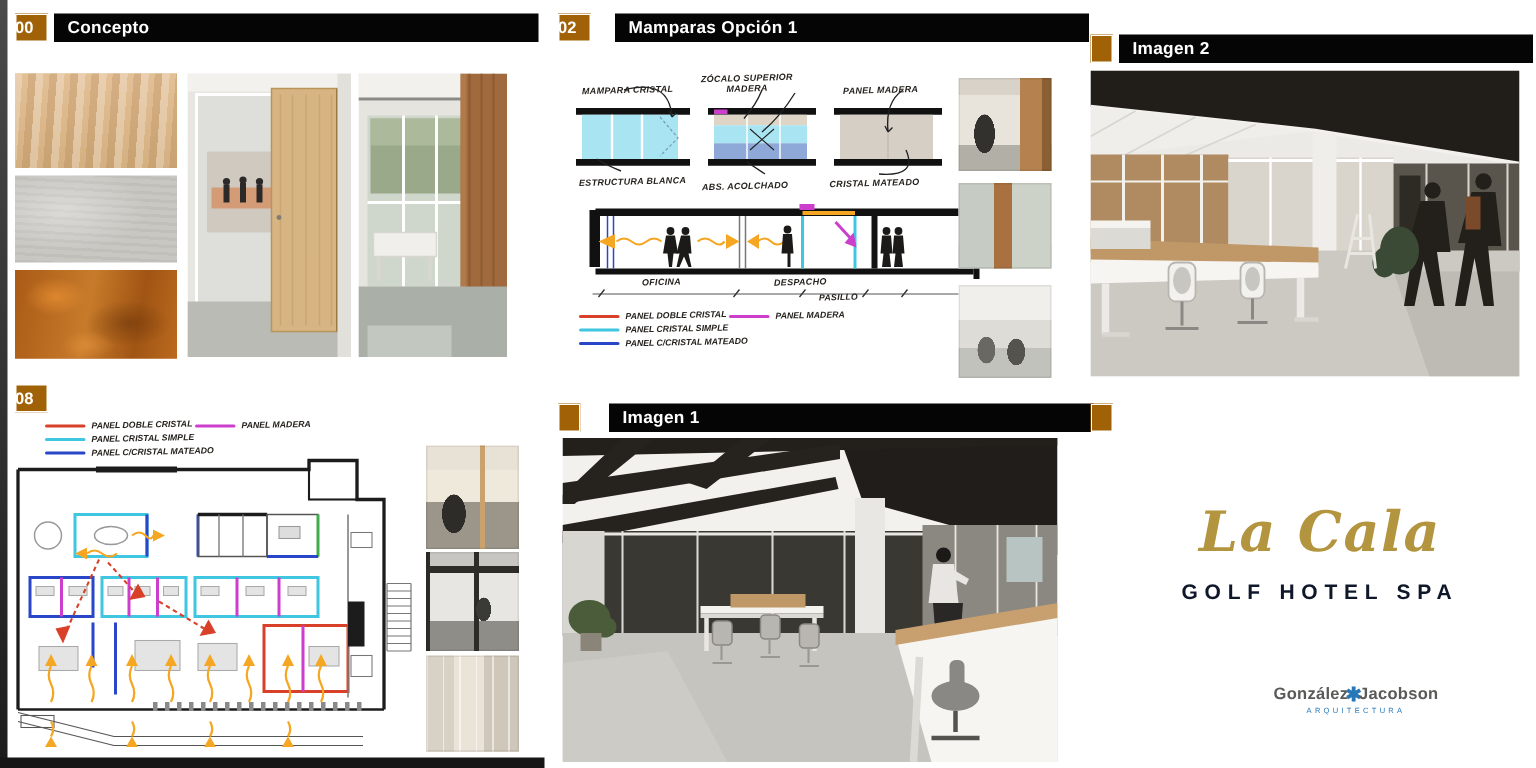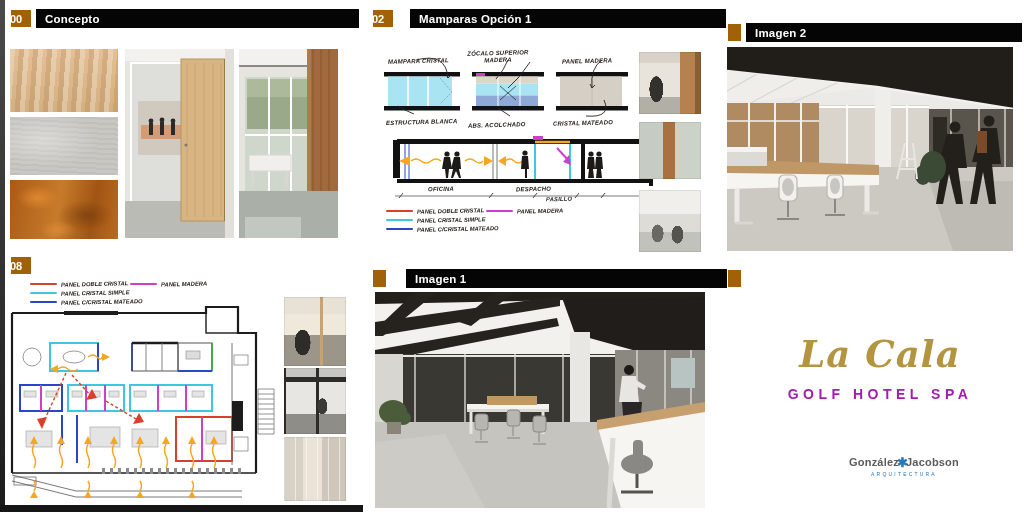--- a/index.html
+++ b/index.html
@@ -69,21 +69,21 @@
   .lg-label{position:absolute;font:italic 700 5.8px/1 "Liberation Sans",sans-serif;color:#26221e;
             transform:rotate(-1.2deg);white-space:nowrap;}
   .lg-red{background:#d8402a;}
   .lg-cyan{background:#3fc6e0;}
   .lg-blue{background:#2946c8;}
   .lg-magenta{background:#cc3fcc;}
 
   
   .logo-script{font-family:"DejaVu Serif",serif;font-style:italic;font-weight:bold;
                color:#b3953f;font-size:37px;letter-spacing:1px;text-align:center;}
-  .logo-line1{font-family:"Liberation Sans",sans-serif;color:#a21caf;font-size:14px;
+  .logo-line1{font-family:"Liberation Sans",sans-serif;color:#0f172a;font-size:14px;
               font-weight:600;letter-spacing:4.5px;text-align:center;}
   .logo-line2{font-family:"Liberation Sans",sans-serif;color:#4c4a46;font-size:8.5px;
               font-weight:bold;letter-spacing:2.5px;text-align:center;}
   .logo-orn{color:#b3953f;font-size:10px;padding:0 4px;}
   .firm{font-family:"Liberation Sans",sans-serif;color:#5a5a58;font-size:11px;font-weight:bold;
         text-align:center;letter-spacing:.2px;}
   .firm-mark{color:#2878b8;font-size:13px;margin:0 -2px;vertical-align:-1px;}
   .firm-sub{font-family:"Liberation Sans",sans-serif;color:#2878b8;font-size:5px;
             letter-spacing:2.2px;text-align:center;margin-top:1px;}
 </style>

